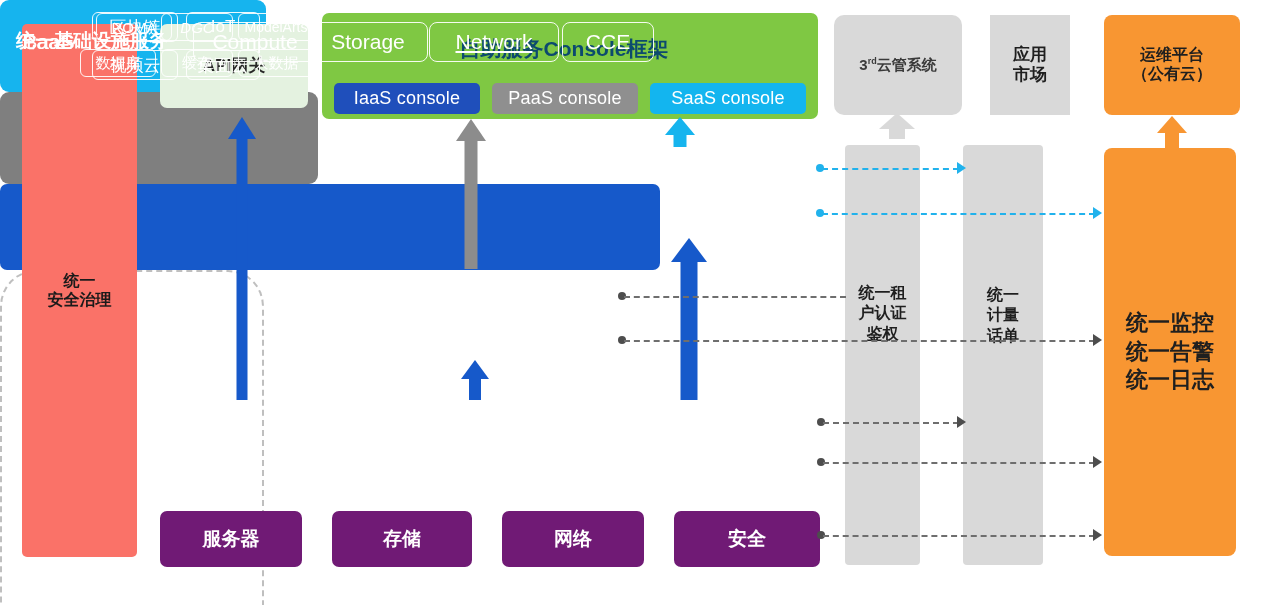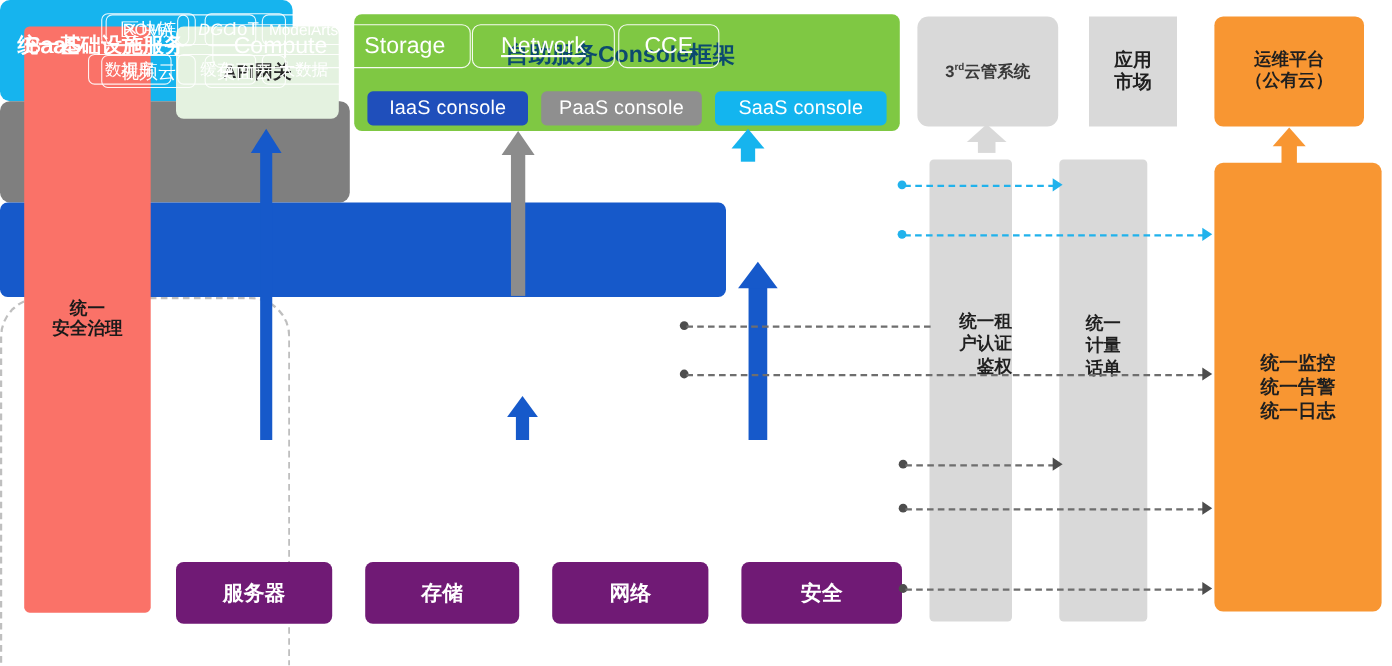--- a/index.html
+++ b/index.html
@@ -148,32 +148,32 @@
     border:2px dashed #bfbfbf;border-radius:36px;
     background:transparent;pointer-events:none;
   }
   .gray-col{
     background:#d9d9d9;border-radius:4px;
   }
   #col-auth{left:845px;top:145px;width:75px;height:420px;}
   #col-metering{left:963px;top:145px;width:80px;height:420px;}
   #auth-label{
     position:absolute;left:845px;top:283px;width:75px;
-    color:#1f1f1f;font-size:16px;font-weight:600;line-height:1.28;text-align:right;
+    color:#1f1f1f;font-size:16px;font-weight:600;line-height:1.28;text-align:center;
   }
   #metering-label{
     position:absolute;left:963px;top:285px;width:80px;
     color:#1f1f1f;font-size:16px;font-weight:600;line-height:1.28;text-align:center;
   }
 
   
   #ops-col{
-    left:1104px;top:148px;width:152px;height:408px;
+    left:1104px;top:148px;width:132px;height:408px;
     background:#f89632;border-radius:8px;
-    color:#1f1f1f;font-size:17px;font-weight:600;line-height:1.3;text-align:center;
+    color:#1f1f1f;font-size:22px;font-weight:600;line-height:1.3;text-align:center;
   }
 
   
   .arrow-up{position:absolute;}
   .arrow-up .shaft{position:absolute;left:50%;transform:translateX(-50%);bottom:0;}
   .arrow-up .head{
     position:absolute;left:50%;transform:translateX(-50%);top:0;
     width:0;height:0;border-style:solid;border-color:transparent;
   }
 

